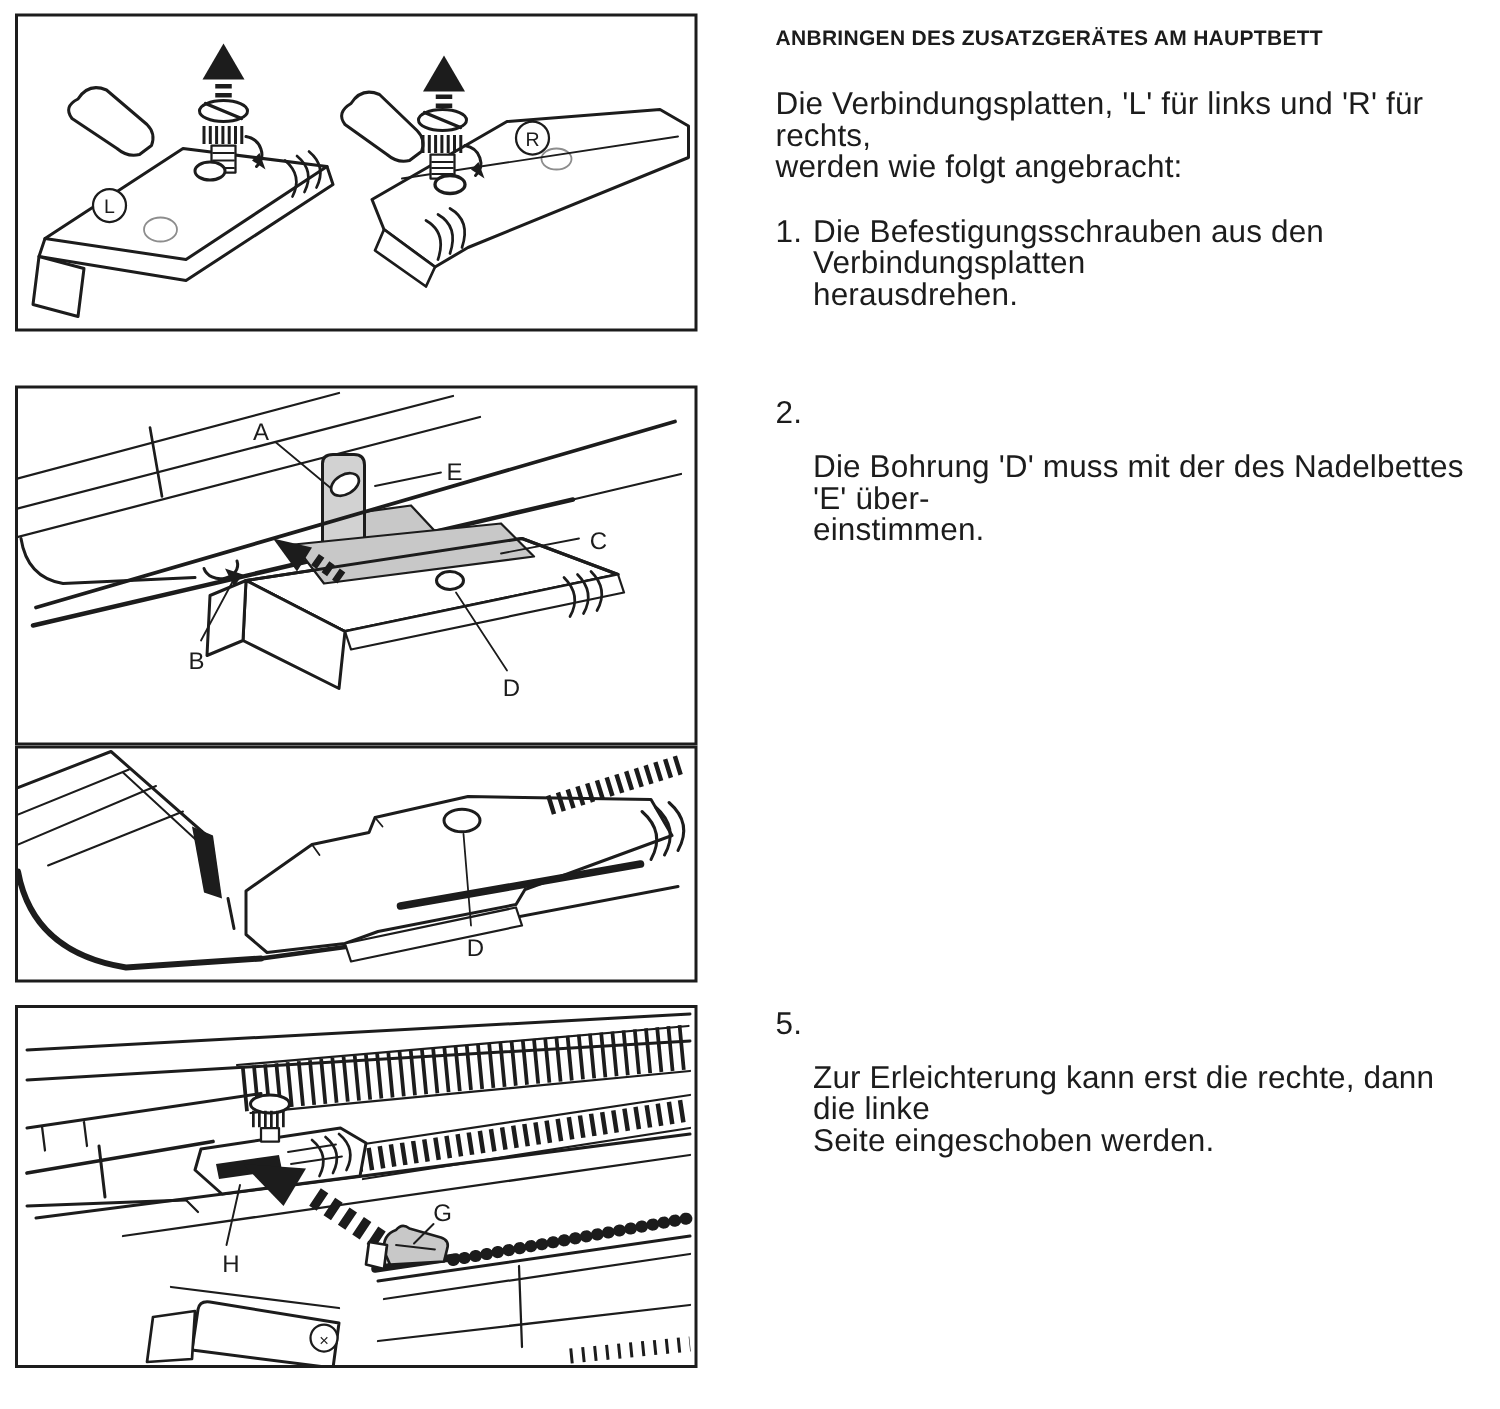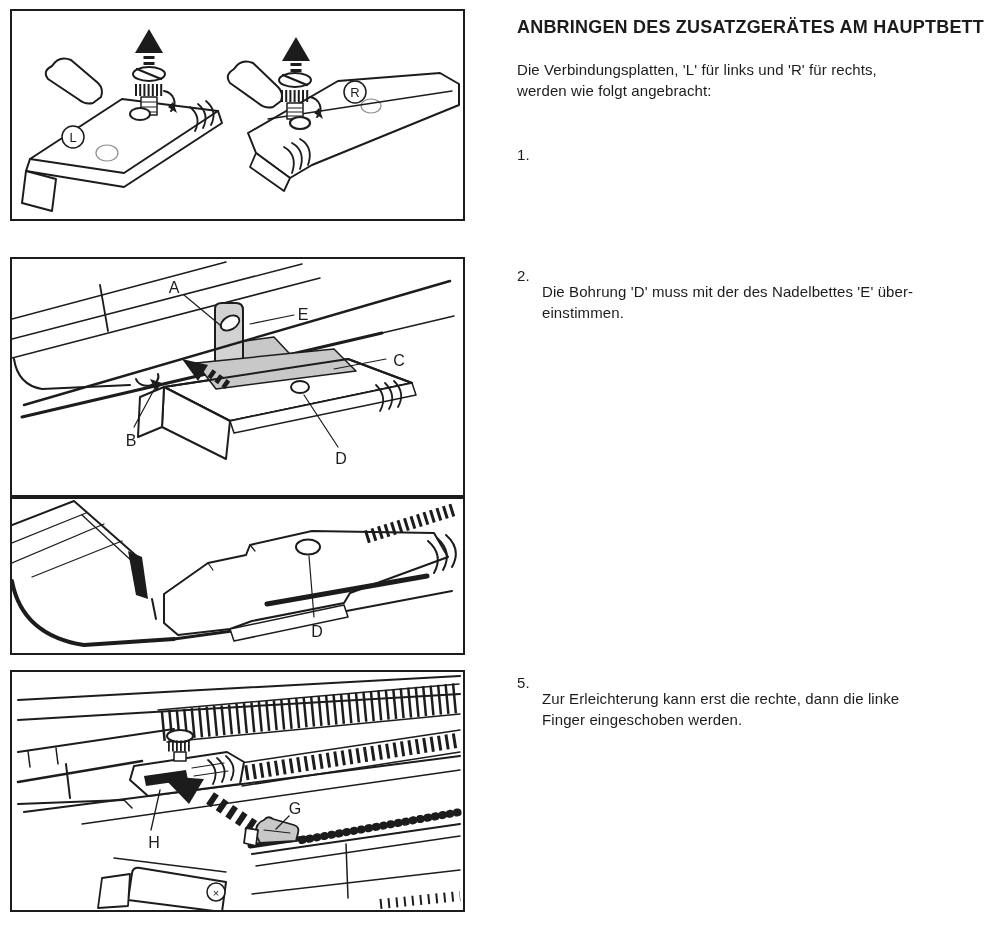--- a/index.html
+++ b/index.html
@@ -16,31 +16,31 @@
   #panel1{top:9px;height:212px;}
   #panel2{top:257px;height:240px;}
   #panel3{top:497px;height:158px;}
   #panel4{top:670px;height:242px;}
   svg{display:block;}
   svg text{font-family:"Liberation Sans",sans-serif;fill:var(--ink);}
   .fig-label{font-size:16px;}
   .circ-letter{font-size:13px;}
   .rightcol-block{position:absolute;left:517px;width:470px;}
   .title{
-    top:17px;font-size:18px;font-weight:bold;letter-spacing:.2px;
+    top:17px;font-size:14px;font-weight:bold;letter-spacing:.2px;
     white-space:pre-line;
   }
-  .bodytext{font-size:15px;line-height:21px;white-space:pre-line;letter-spacing:.1px;}
+  .bodytext{font-size:21px;line-height:21px;white-space:pre-line;letter-spacing:.1px;}
   .intro{top:59px;}
   .step{display:flex;}
   #step1{top:144px;}
   #step2{top:265px;}
   #step5{top:672px;}
   .num{width:25px;flex:none;}
-  .note{margin-top:16px;}
+  .note{margin-top:36px;}
 </style>
 </head>
 <body>
 
 <div class="panel" id="panel1">
 <svg width="451" height="208" viewBox="0 0 451 208">
   <g stroke="#1c1c1c" fill="none" stroke-width="2" stroke-linejoin="round" stroke-linecap="round">
 
     <g>
       <g>
@@ -261,29 +261,33 @@
 </svg>
 </div>
 
 <div class="rightcol-block title">ANBRINGEN DES ZUSATZGERÄTES AM HAUPTBETT</div>
 
 <div class="rightcol-block bodytext intro">Die Verbindungsplatten, 'L' für links und 'R' für rechts,
 werden wie folgt angebracht:</div>
 
 <div class="rightcol-block step" id="step1">
   <div class="num bodytext">1.</div>
+  <div>
+    <div class="bodytext">Die Befestigungsschrauben aus den Verbindungsplatten
+herausdrehen.</div>
+  </div>
 </div>
 
 <div class="rightcol-block step" id="step2">
   <div class="num bodytext">2.</div>
   <div>
     <div class="bodytext note">Die Bohrung 'D' muss mit der des Nadelbettes 'E' über-
 einstimmen.</div>
   </div>
 </div>
 
 <div class="rightcol-block step" id="step5">
   <div class="num bodytext">5.</div>
   <div>
     <div class="bodytext note">Zur Erleichterung kann erst die rechte, dann die linke
-Finger eingeschoben werden.</div>
+Seite eingeschoben werden.</div>
   </div>
 </div>
 
 </body></html>

